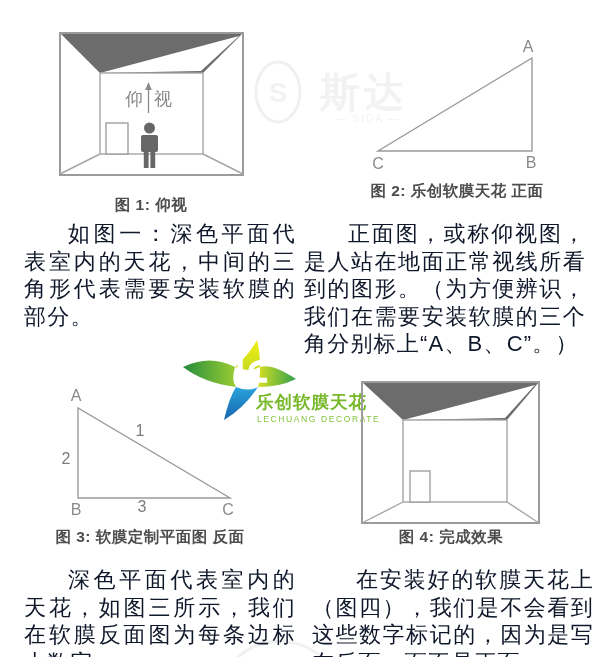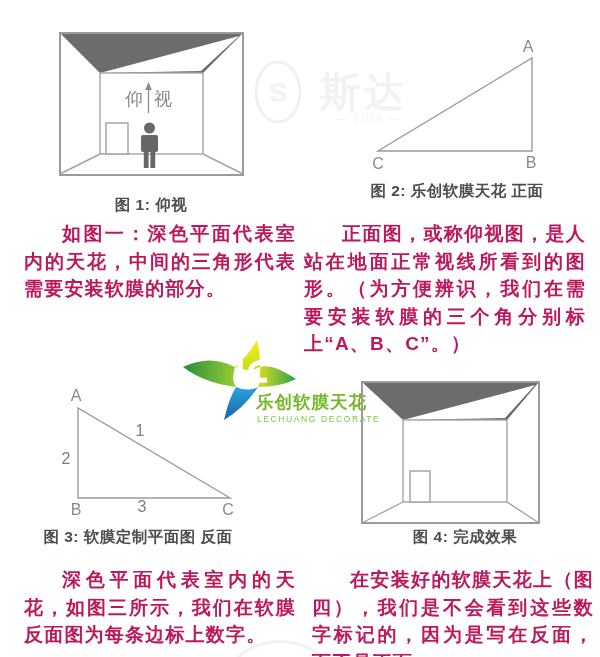--- a/index.html
+++ b/index.html
@@ -7,22 +7,22 @@
     position:relative;width:600px;height:657px;background:#ffffff;
     overflow:hidden;
     font-family:"Liberation Sans","DejaVu Sans",sans-serif;
   }
   .abs{position:absolute;}
   .caption{
     font-size:15.5px;font-weight:bold;color:#4d4d4d;
     text-align:center;letter-spacing:0.5px;white-space:nowrap;
   }
   .para{
-    font-size:19px;line-height:27.5px;color:#be185d;
-    text-indent:2em;text-align:justify;letter-spacing:1.2px;font-weight:bold;
+    font-size:22px;line-height:27.5px;color:#0f172a;
+    text-indent:2em;text-align:justify;letter-spacing:1.2px;
   }
   .wm-bottom{
     width:124px;height:124px;border:3px solid #f1f1f1;border-radius:50%;
     background:transparent;
   }
   svg text{font-family:"Liberation Sans","DejaVu Sans",sans-serif;}
 </style>
 </head>
 <body>
 
@@ -114,19 +114,19 @@
   <svg class="abs" style="left:361px;top:380px;" width="180" height="145" viewBox="0 0 180 145">
     <polygon points="1,2 178,2 146,40 42,40" fill="#6c6c6c"></polygon>
     <polygon points="42,40 174,5 144,38" fill="#ffffff"></polygon>
     <rect x="1" y="2" width="177" height="141" fill="none" stroke="#9b9b9b" stroke-width="2"></rect>
     <rect x="42" y="40" width="104" height="82" fill="none" stroke="#a5a5a5" stroke-width="1.4"></rect>
     <line x1="1" y1="143" x2="42" y2="122" stroke="#a5a5a5" stroke-width="1.4"></line>
     <line x1="178" y1="143" x2="146" y2="122" stroke="#a5a5a5" stroke-width="1.4"></line>
     <rect x="49" y="91" width="20" height="31" fill="#ffffff" stroke="#a0a0a0" stroke-width="1.4"></rect>
   </svg>
 
-  <div class="abs caption" style="left:28px;top:527px;width:220px;">图 3: 软膜定制平面图 反面</div>
-  <div class="abs caption" style="left:375px;top:527px;width:180px;">图 4: 完成效果</div>
+  <div class="abs caption" style="left:40px;top:527px;width:220px;">图 3: 软膜定制平面图 反面</div>
+  <div class="abs caption" style="left:361px;top:527px;width:180px;">图 4: 完成效果</div>
 
   <div class="abs para" style="left:24px;top:566px;width:272px;">深色平面代表室内的天花，如图三所示，我们在软膜反面图为每条边标上数字。</div>
   <div class="abs para" style="left:312px;top:566px;width:282px;">在安装好的软膜天花上（图四），我们是不会看到这些数字标记的，因为是写在反面，而不是正面。</div>
 
 </div>
 
 </body></html>

